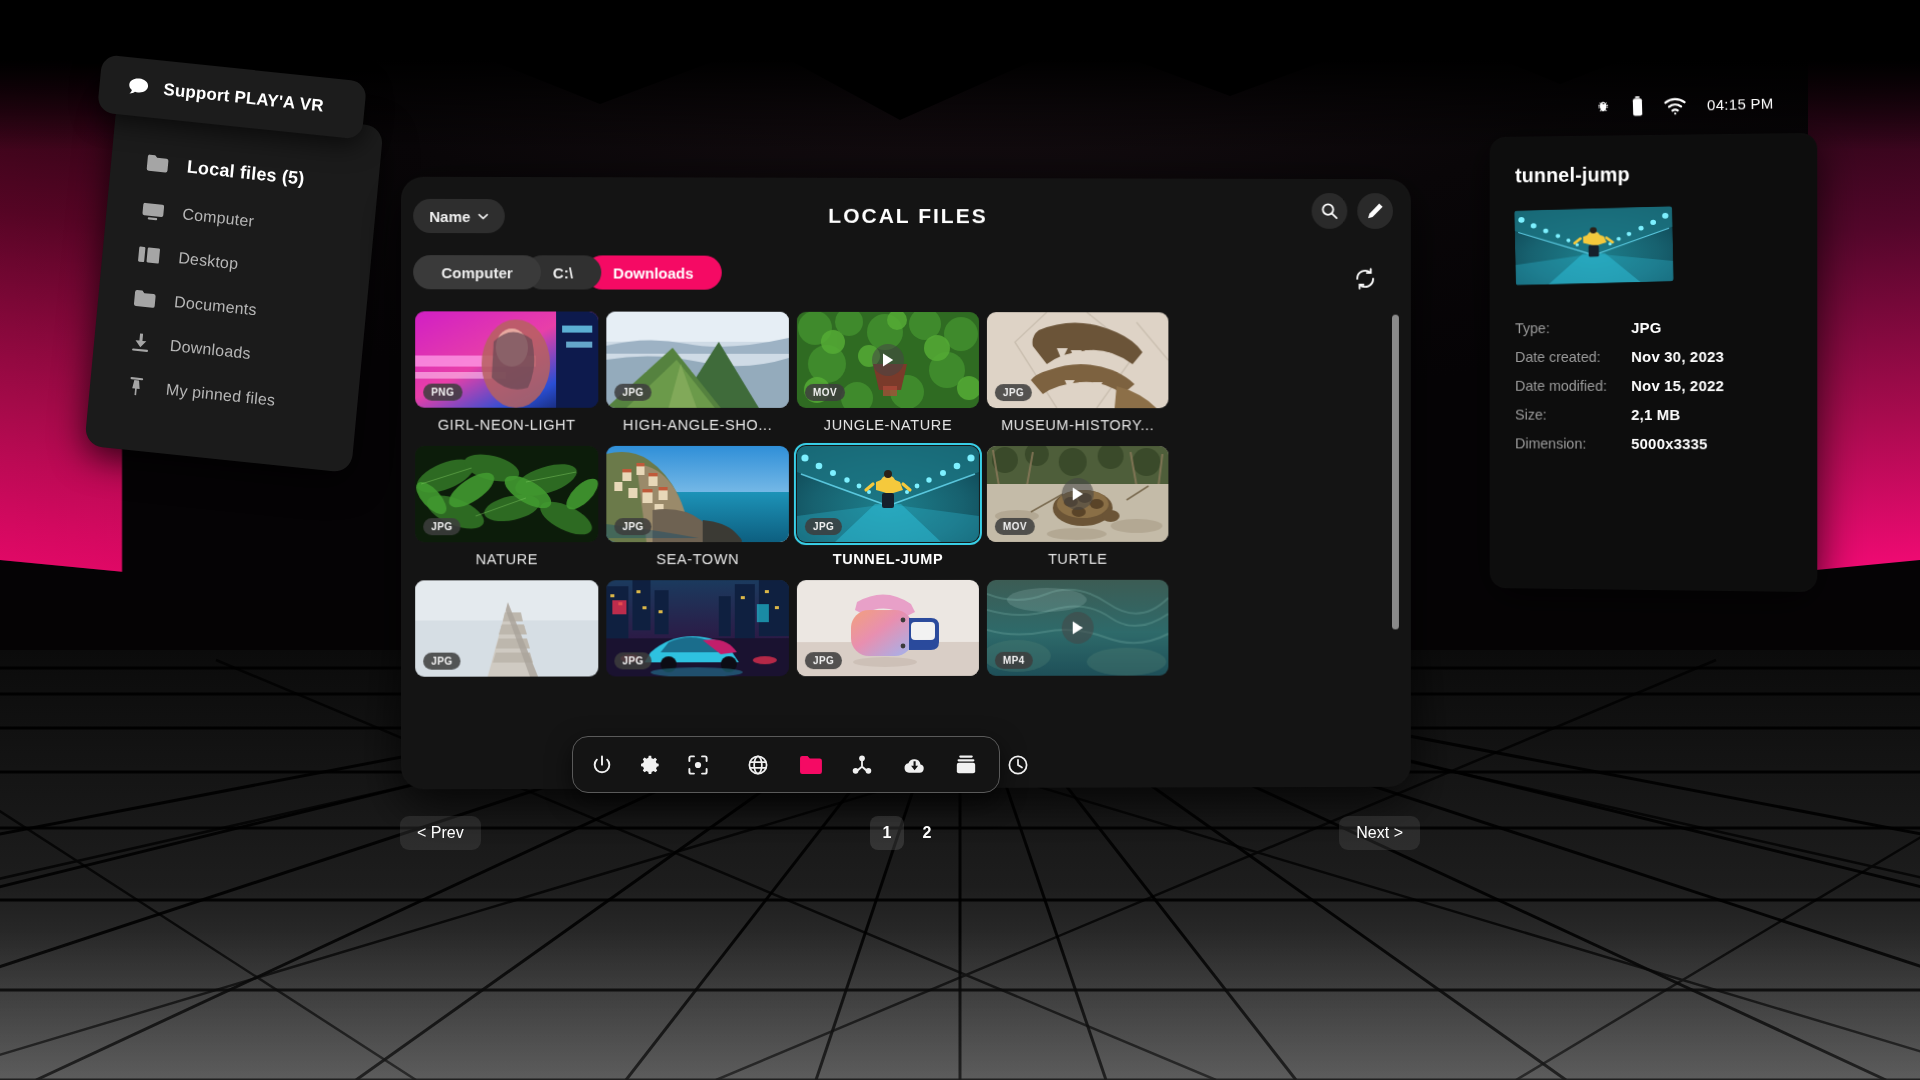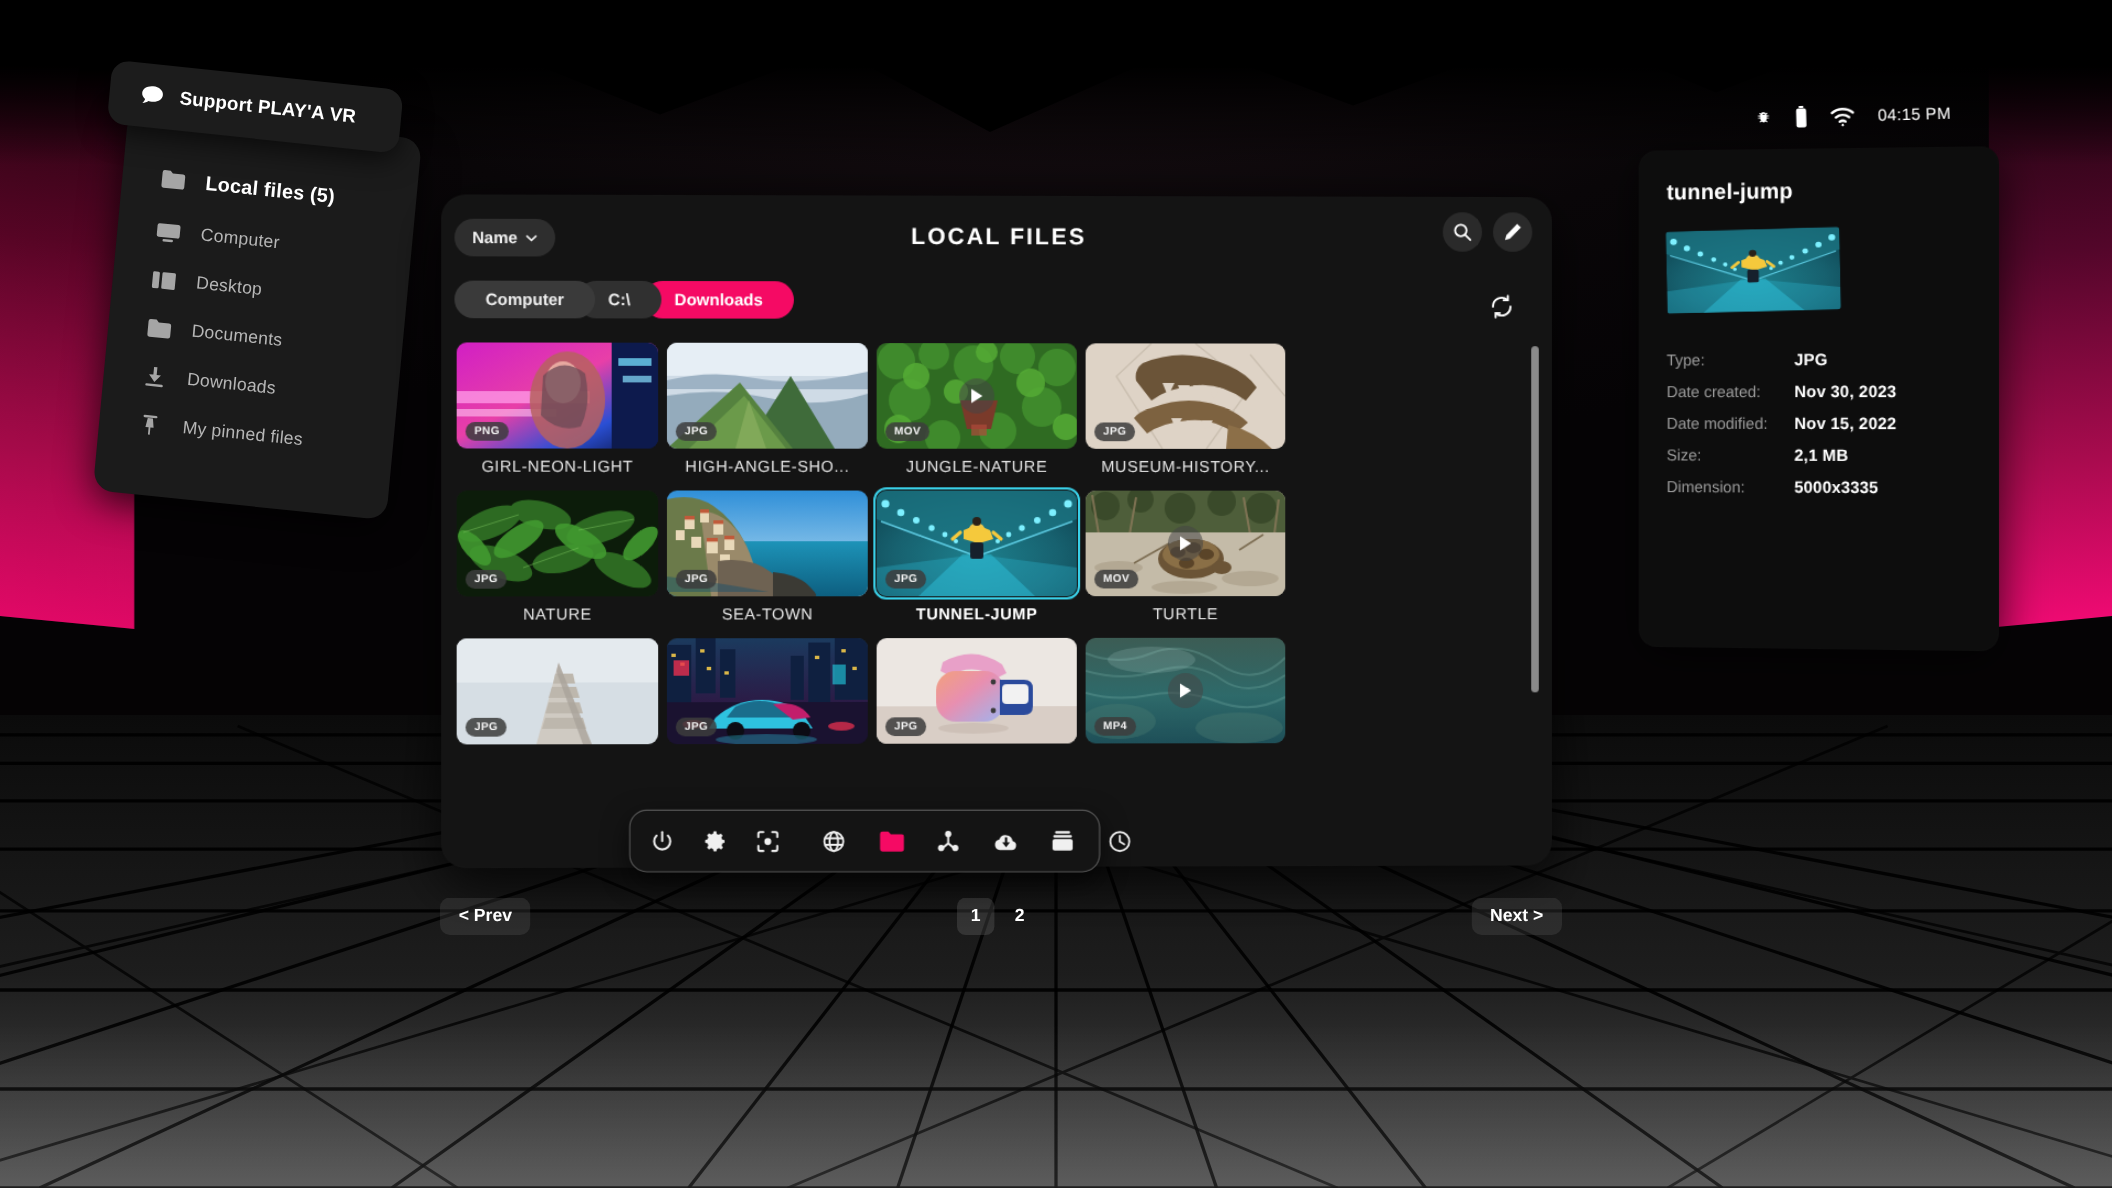--- a/index.html
+++ b/index.html
@@ -184,21 +184,21 @@
   }
 
   
   #pagination {
     position:absolute; left:400px; top:816px; width:1020px;
     display:flex; align-items:center; justify-content:space-between;
     z-index:30;
   }
   .page-btn {
     background:rgba(160,160,160,.14); border-radius:9px;
-    padding:8px 17px; color:#fff; font-size:16px; font-weight:bold; cursor:pointer;
+    padding:8px 17px; color:#fff; font-size:16px; font-weight:normal; cursor:pointer;
   }
   .page-nums { display:flex; gap:6px; margin-left:-6px; }
   .page-num {
     width:34px; height:34px; display:flex; align-items:center; justify-content:center;
     color:#fff; font-size:16px; font-weight:bold; border-radius:8px; cursor:pointer;
   }
   .page-num.active { background:rgba(170,170,170,.18); }
 
   
   #dock {

